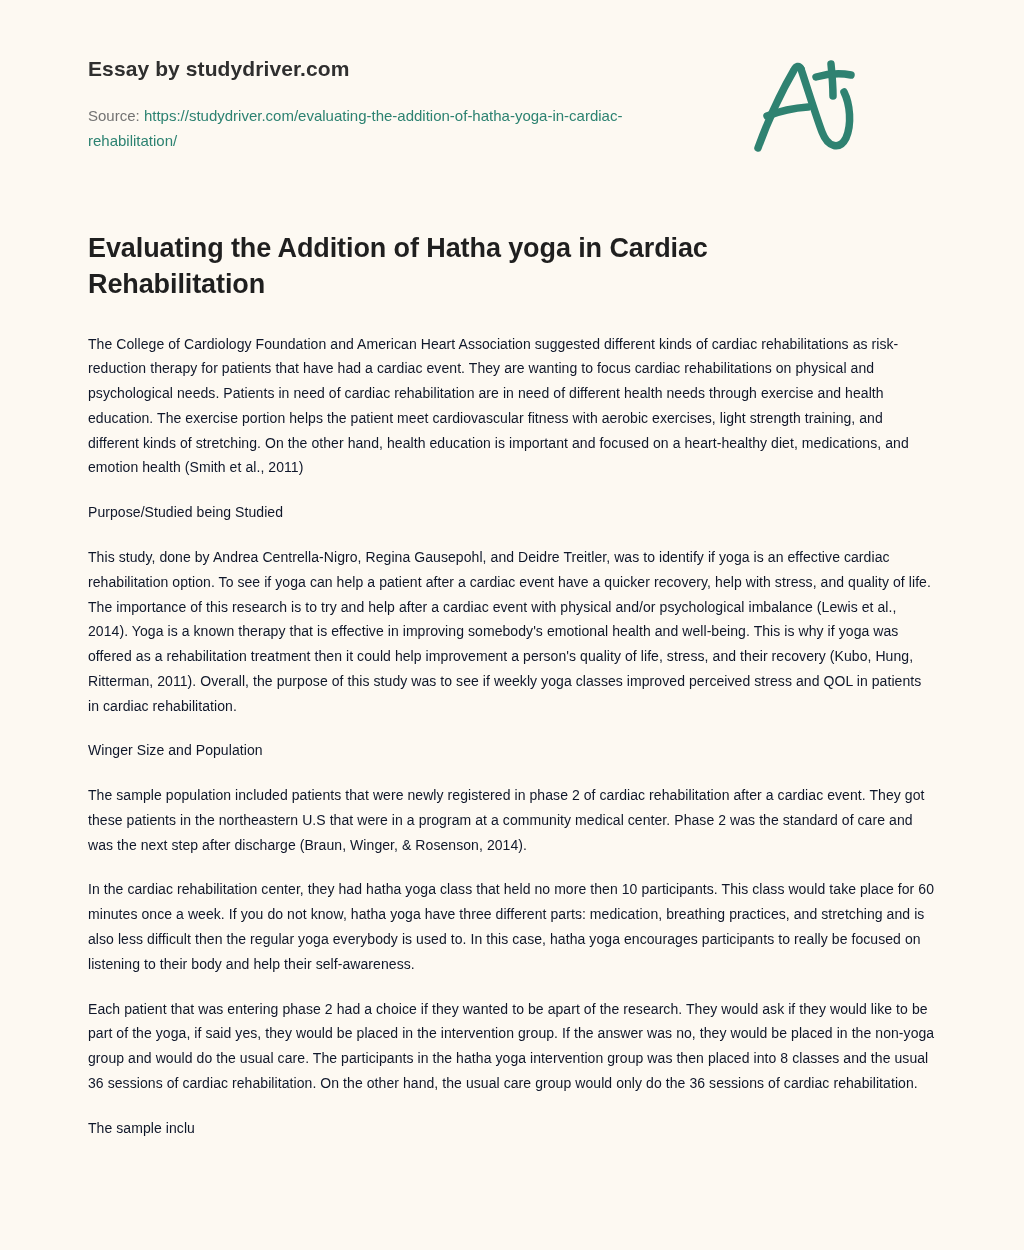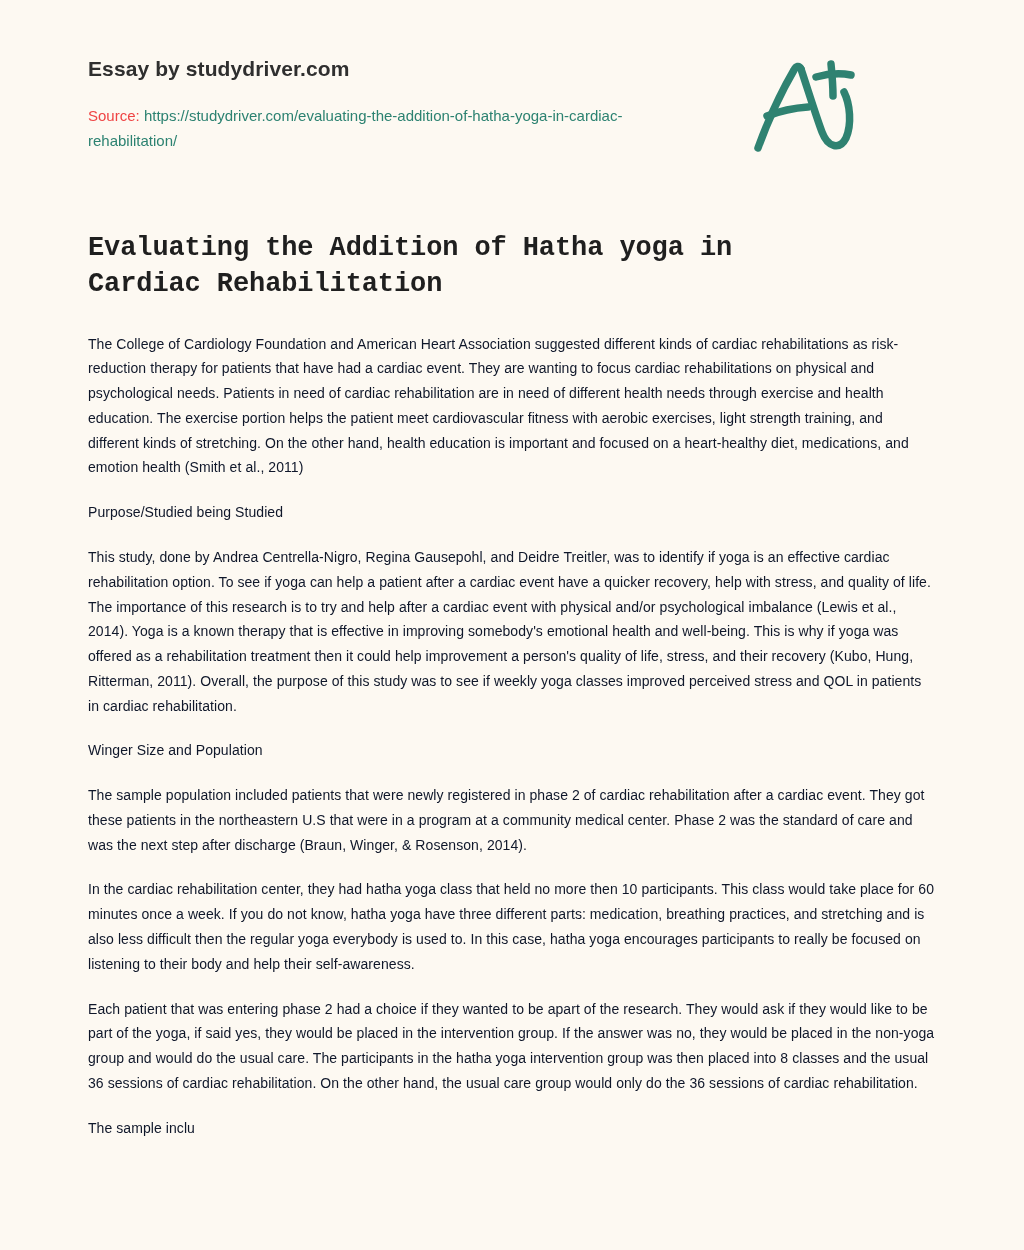--- a/index.html
+++ b/index.html
@@ -42,21 +42,21 @@
 
   .source-line {
     font-size: 15px;
     line-height: 1.62;
     color: #6d6a66;
     max-width: 610px;
     margin: 0;
     word-break: break-word;
   }
   .source-label {
-    color: #ef4444;
+    color: #737373;
   }
   .source-url {
     color: #2c8271;
     text-decoration: none;
   }
 
   
   .logo {
     position: absolute;
     top: 48px;
@@ -74,21 +74,20 @@
   
   .doc-title {
     margin: 0;
     padding-top: 78px;
     font-size: 27px;
     font-weight: bold;
     line-height: 1.33;
     color: #1f1f1f;
     letter-spacing: -0.1px;
     max-width: 700px;
-    font-family: Liberation Mono, monospace;
   }
 
   
   .article {
     padding-top: 29px;
     max-width: 852px;
   }
 
   .article p {
     margin: 0 0 20px 0;

